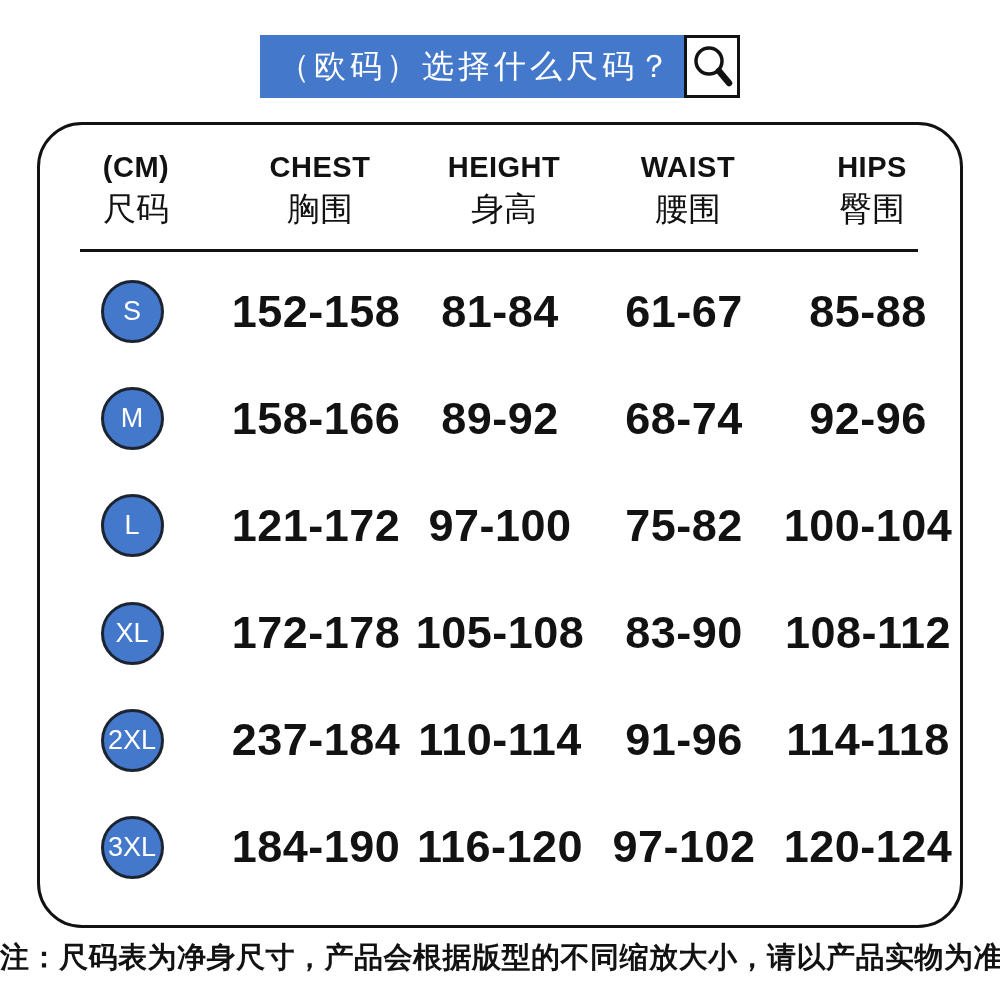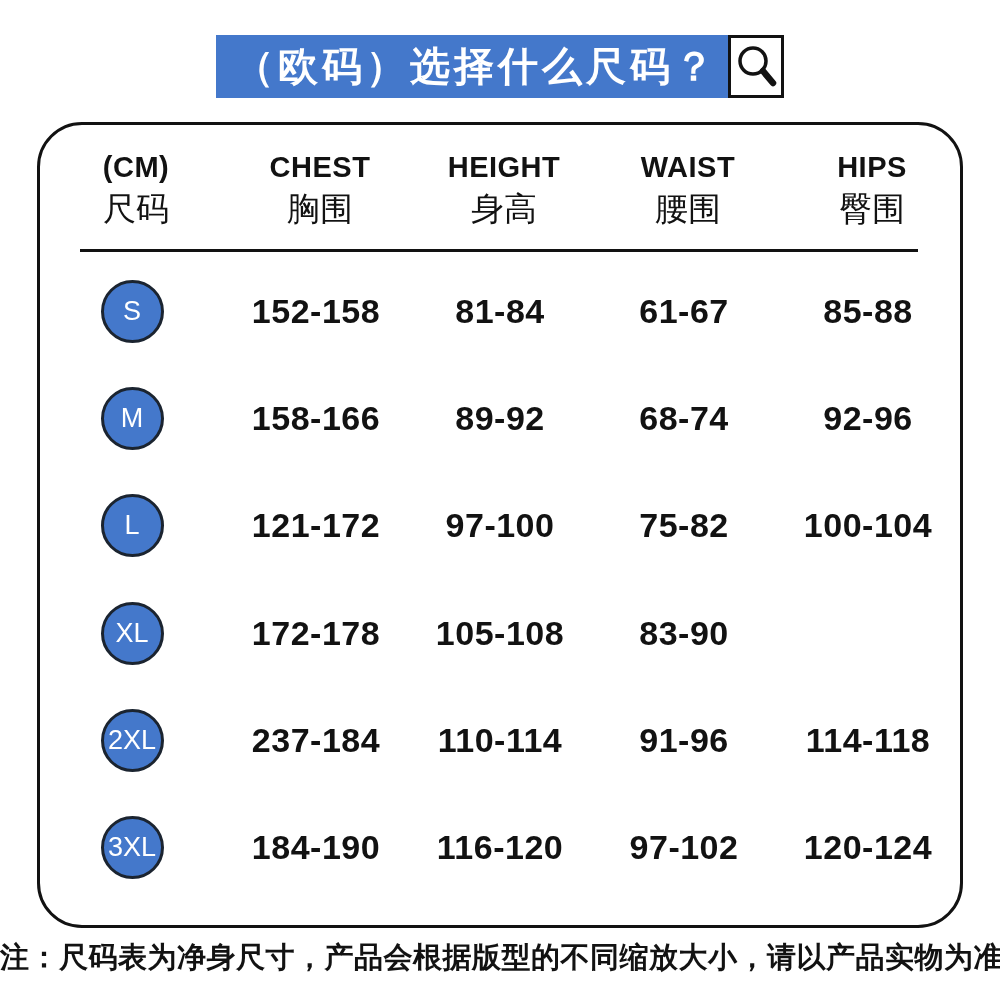--- a/index.html
+++ b/index.html
@@ -17,22 +17,22 @@
     position: absolute;
     top: 35px; left: 0; right: 0;
     display: flex;
     justify-content: center;
     align-items: stretch;
     height: 63px;
   }
   .banner {
     background: #4478CB;
     color: #ffffff;
-    font-size: 40px;
-    font-weight: 700;
+    font-size: 32px;
+    font-weight: 400;
     letter-spacing: 4px;
     line-height: 63px;
     padding: 0 10px 0 18px;
     white-space: nowrap;
   }
   .search-box {
     width: 56px;
     height: 63px;
     background: #ffffff;
     border: 3px solid #121212;
@@ -82,21 +82,21 @@
     justify-content: space-around;
     padding: 6px 0 14px 0;
   }
   .tr {
     display: grid;
     grid-template-columns: repeat(5, 1fr);
     align-items: center;
   }
   .td {
     text-align: center;
-    font-size: 34px;
+    font-size: 45px;
     font-weight: 600;
     letter-spacing: 0.5px;
     white-space: nowrap;
   }
   .size-cell { display: flex; justify-content: center; }
   .circle {
     width: 63px; height: 63px;
     border-radius: 50%;
     background: #4478CB;
     border: 3px solid #1b2430;
@@ -194,20 +194,21 @@
         <div class="td">100-104</div>
       </div>
 
       <div class="tr">
         <div class="size-cell">
             <span class="circle">XL</span>
           </div>
         <div class="td">172-178</div>
         <div class="td">105-108</div>
         <div class="td">83-90</div>
+        <div class="td">108-112</div>
       </div>
 
       <div class="tr">
         <div class="size-cell">
             <span class="circle">2XL</span>
           </div>
         <div class="td">237-184</div>
         <div class="td">110-114</div>
         <div class="td">91-96</div>
         <div class="td">114-118</div>

